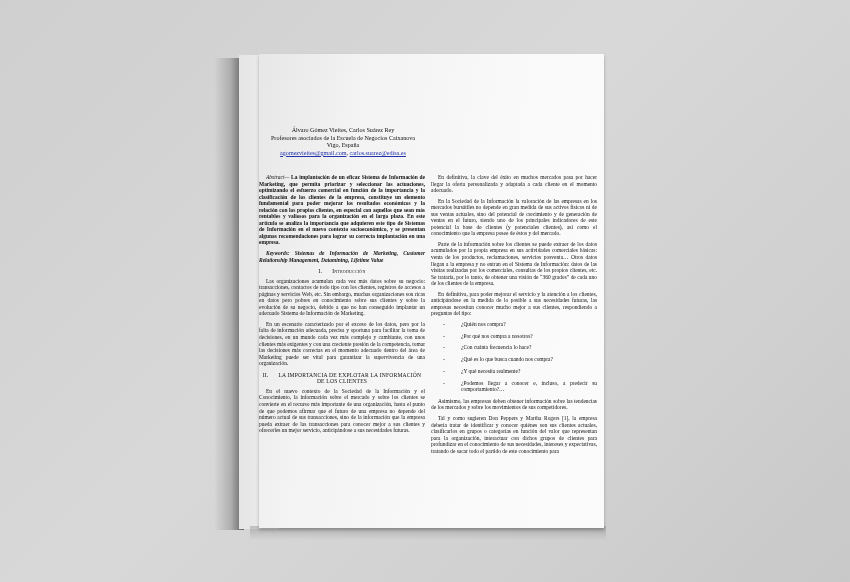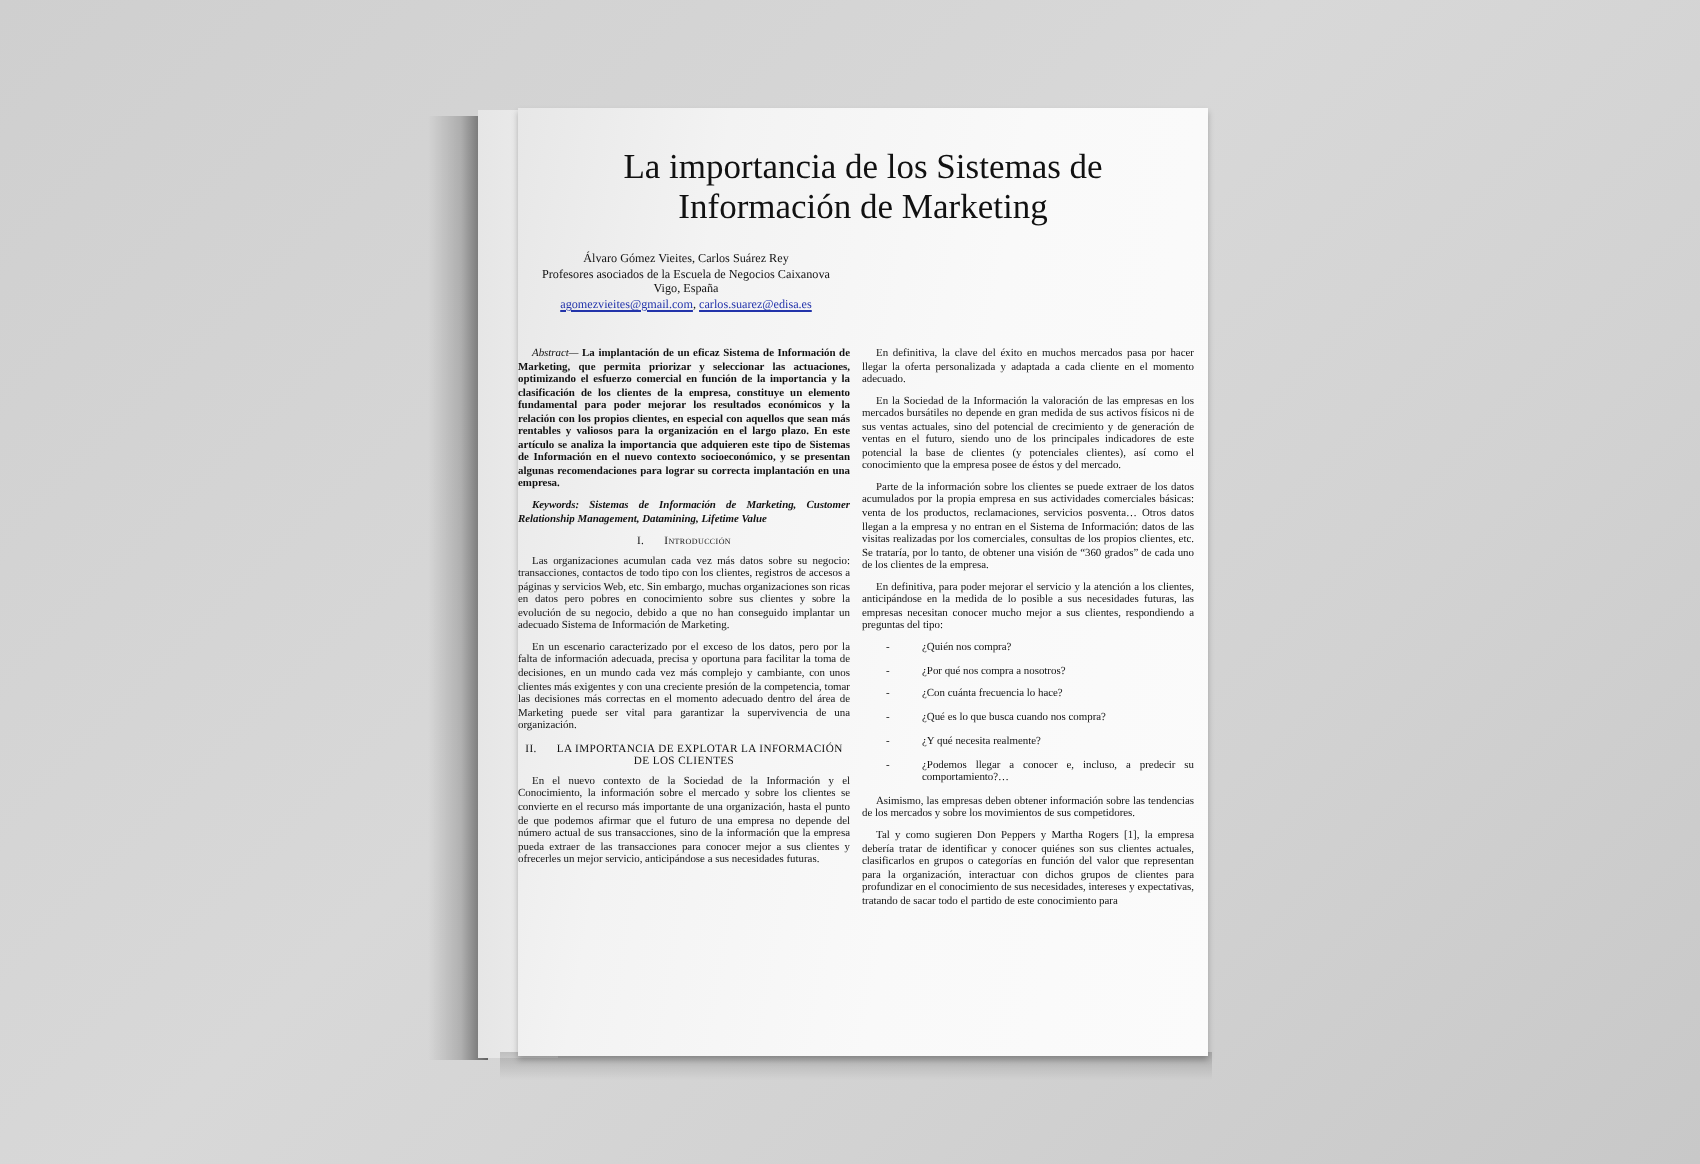--- a/index.html
+++ b/index.html
@@ -58,21 +58,20 @@
 </style>
 </head>
 <body>
 
 <div class="stage">
   <div class="back-shadow"></div>
   <div class="back-sheet"></div>
   <div class="page-shadow"></div>
 
   <div class="page">
-    <div class="title">La importancia de los Sistemas de Información de Marketing</div>
 
     <div class="authors">
       <div>Álvaro Gómez Vieites, Carlos Suárez Rey</div>
       <div>Profesores asociados de la Escuela de Negocios Caixanova</div>
       <div>Vigo, España</div>
       <div>
         <span class="email">agomezvieites@gmail.com</span><span>, </span><span class="email">carlos.suarez@edisa.es</span>
       </div>
     </div>
 

